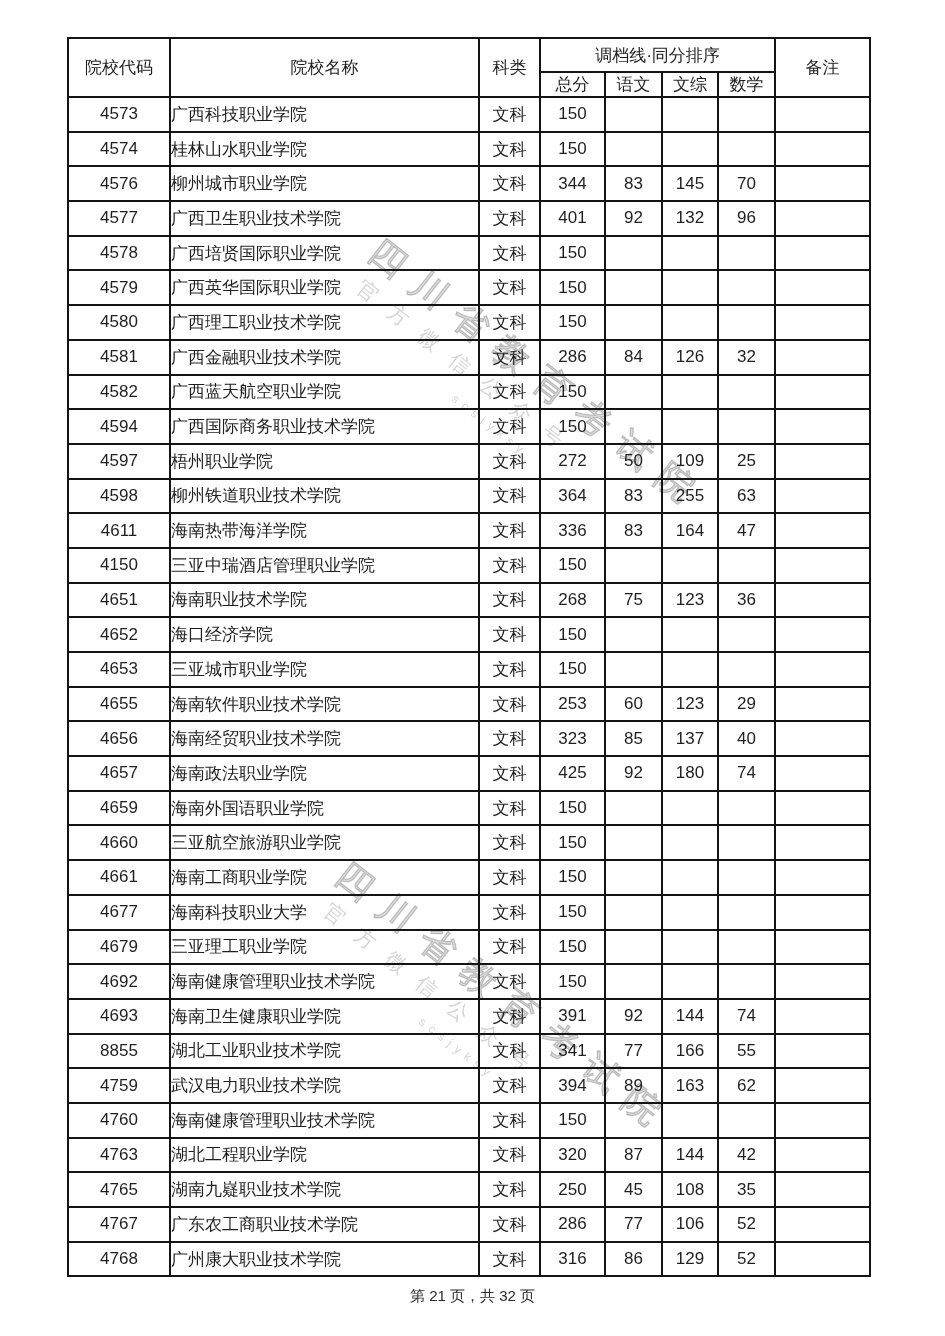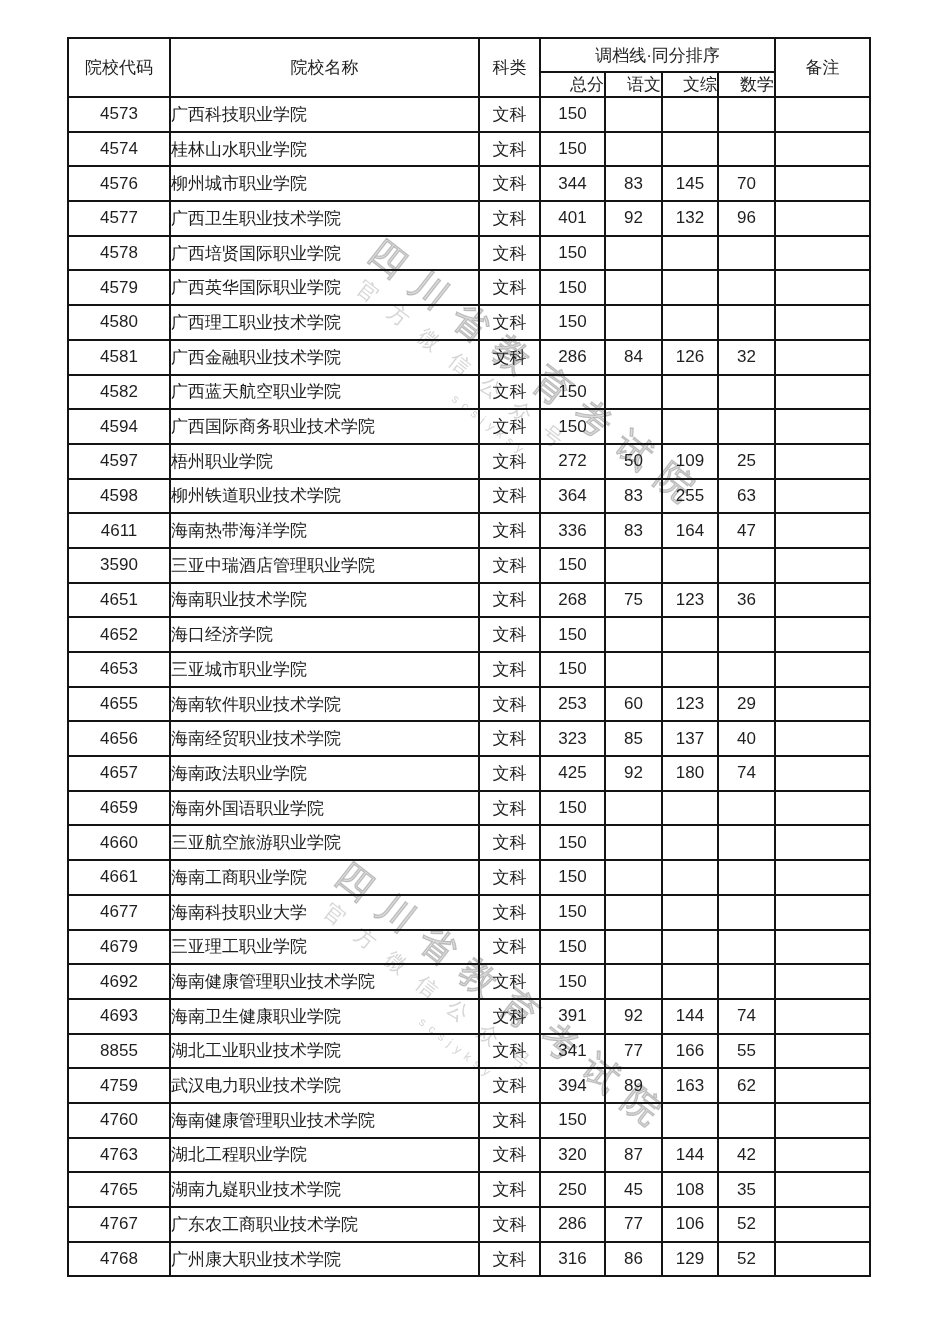--- a/index.html
+++ b/index.html
@@ -69,21 +69,21 @@
     font-size: 17px;
     color: #1f1f1f;
     font-weight: normal;
     text-align: center;
     vertical-align: middle;
     padding: 0;
     overflow: hidden;
     background: transparent;
   }
   table.score thead tr.h1 th { height: 32px; }
-  table.score thead tr.h2 th { height: 23px; text-align: right; }
+  table.score thead tr.h2 th { height: 23px; }
   table.score tbody td { height: 32.7px; }
   table.score tbody td.name {
     text-align: left;
   }
 
   
   .footer {
     position: absolute;
     left: 0;
     right: 0;
@@ -267,21 +267,21 @@
             <td>4611</td>
             <td class="name">海南热带海洋学院</td>
             <td>文科</td>
             <td>336</td>
             <td>83</td>
             <td>164</td>
             <td>47</td>
             <td></td>
           </tr>
           <tr>
-            <td>3590</td>
+            <td>4150</td>
             <td class="name">三亚中瑞酒店管理职业学院</td>
             <td>文科</td>
             <td>150</td>
             <td></td>
             <td></td>
             <td></td>
             <td></td>
           </tr>
           <tr>
             <td>4651</td>
@@ -480,14 +480,15 @@
             <td>316</td>
             <td>86</td>
             <td>129</td>
             <td>52</td>
             <td></td>
           </tr>
         </tbody>
     </table>
   </div>
 
+  <div class="footer">第 21 页，共 32 页</div>
 
 </div>
 
 </body></html>

